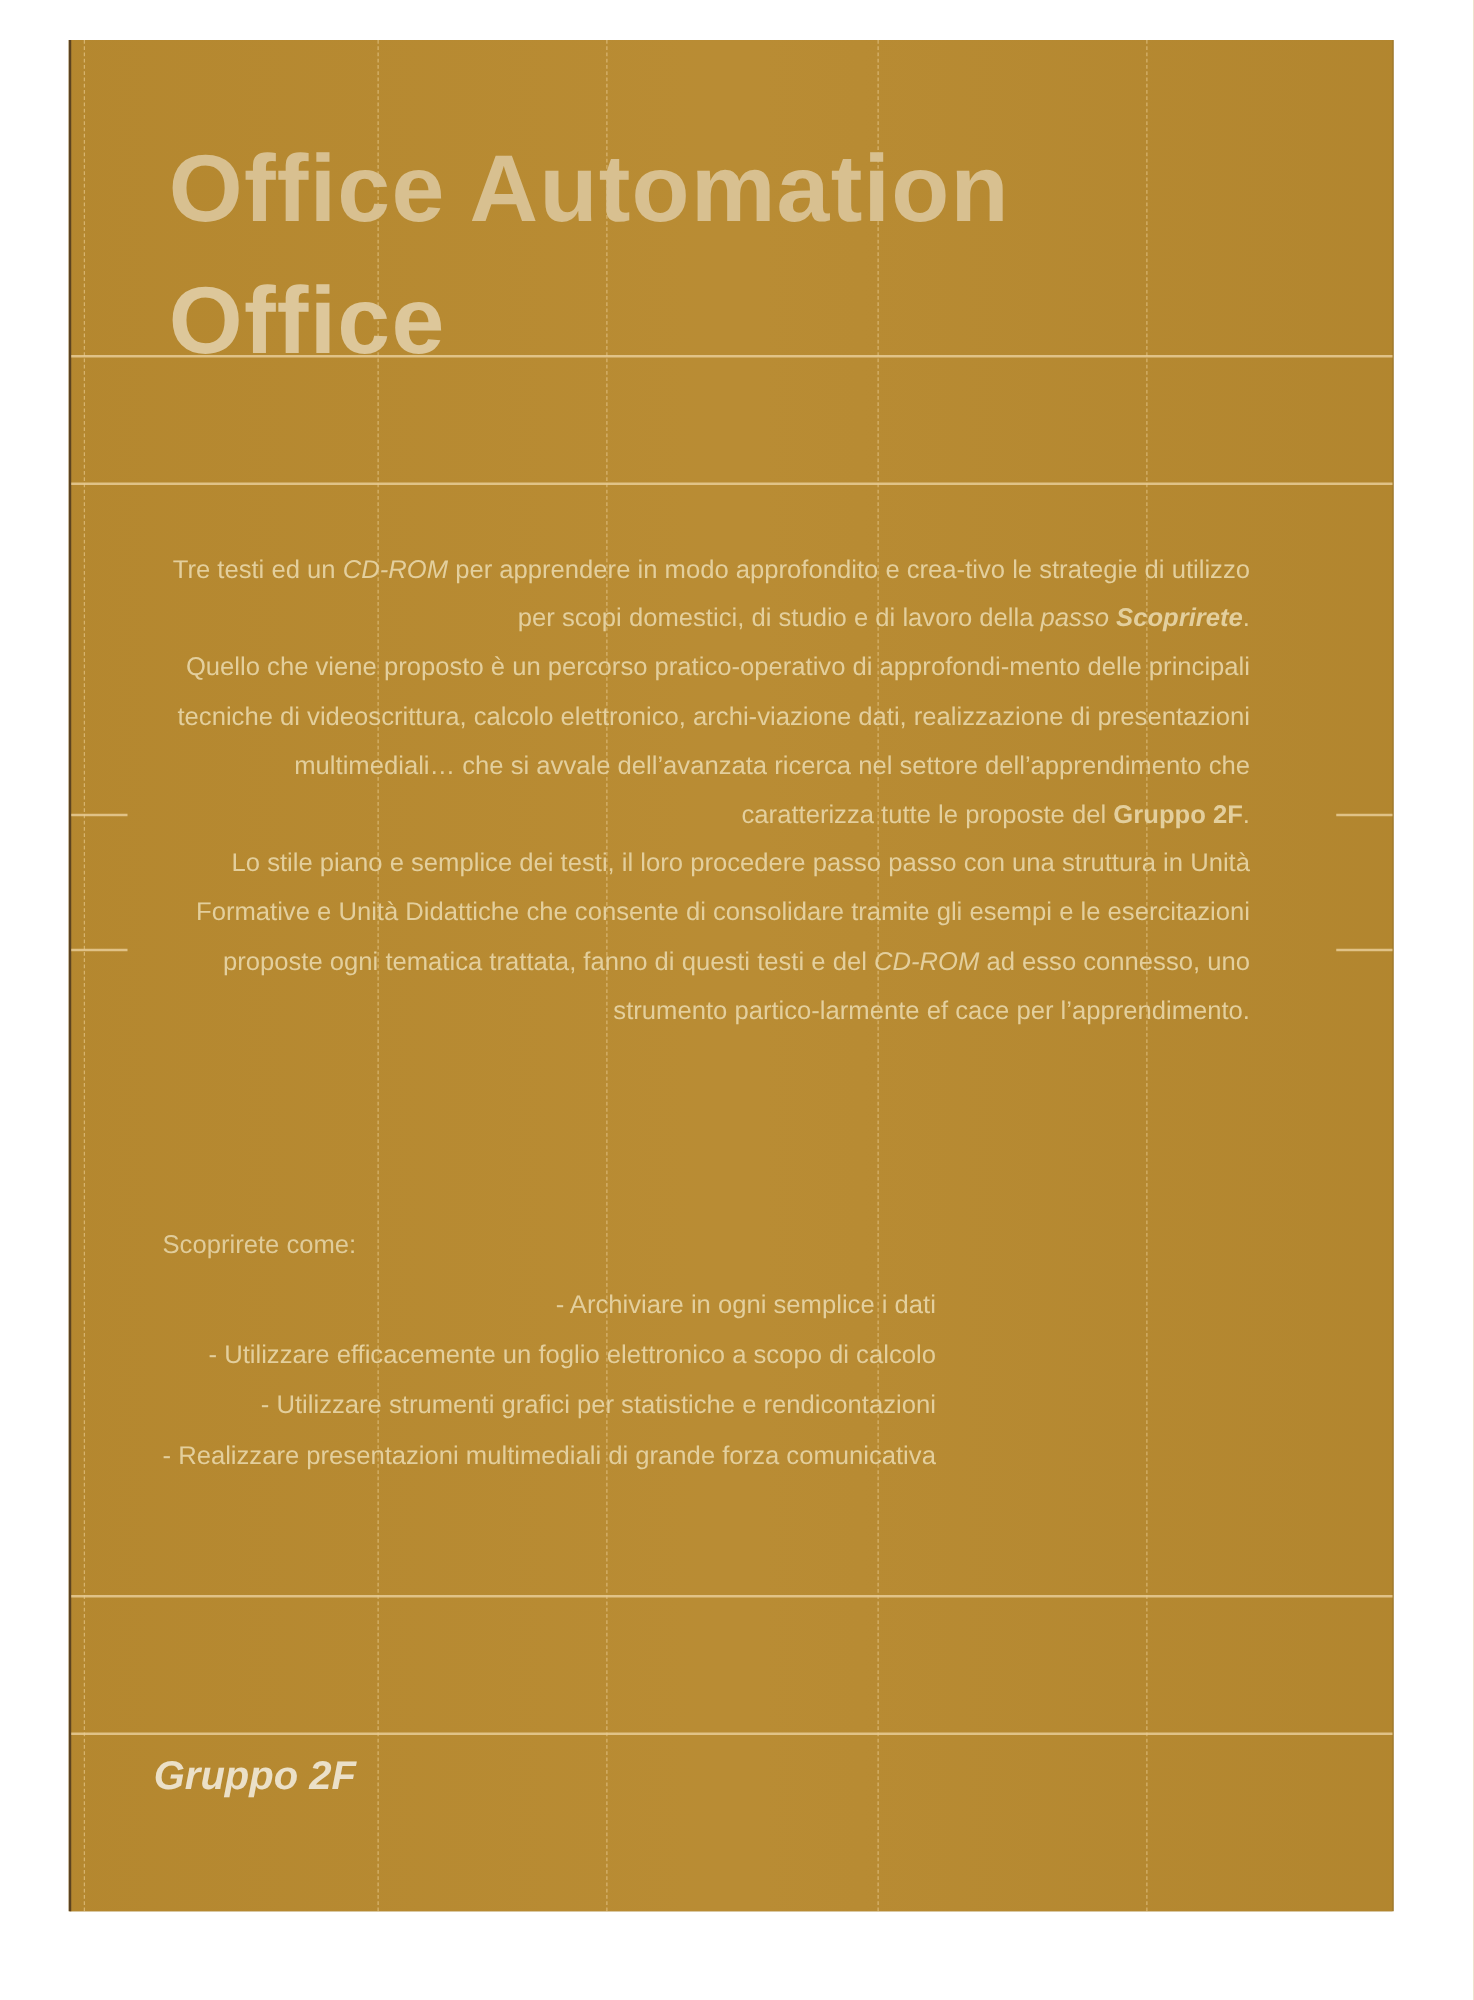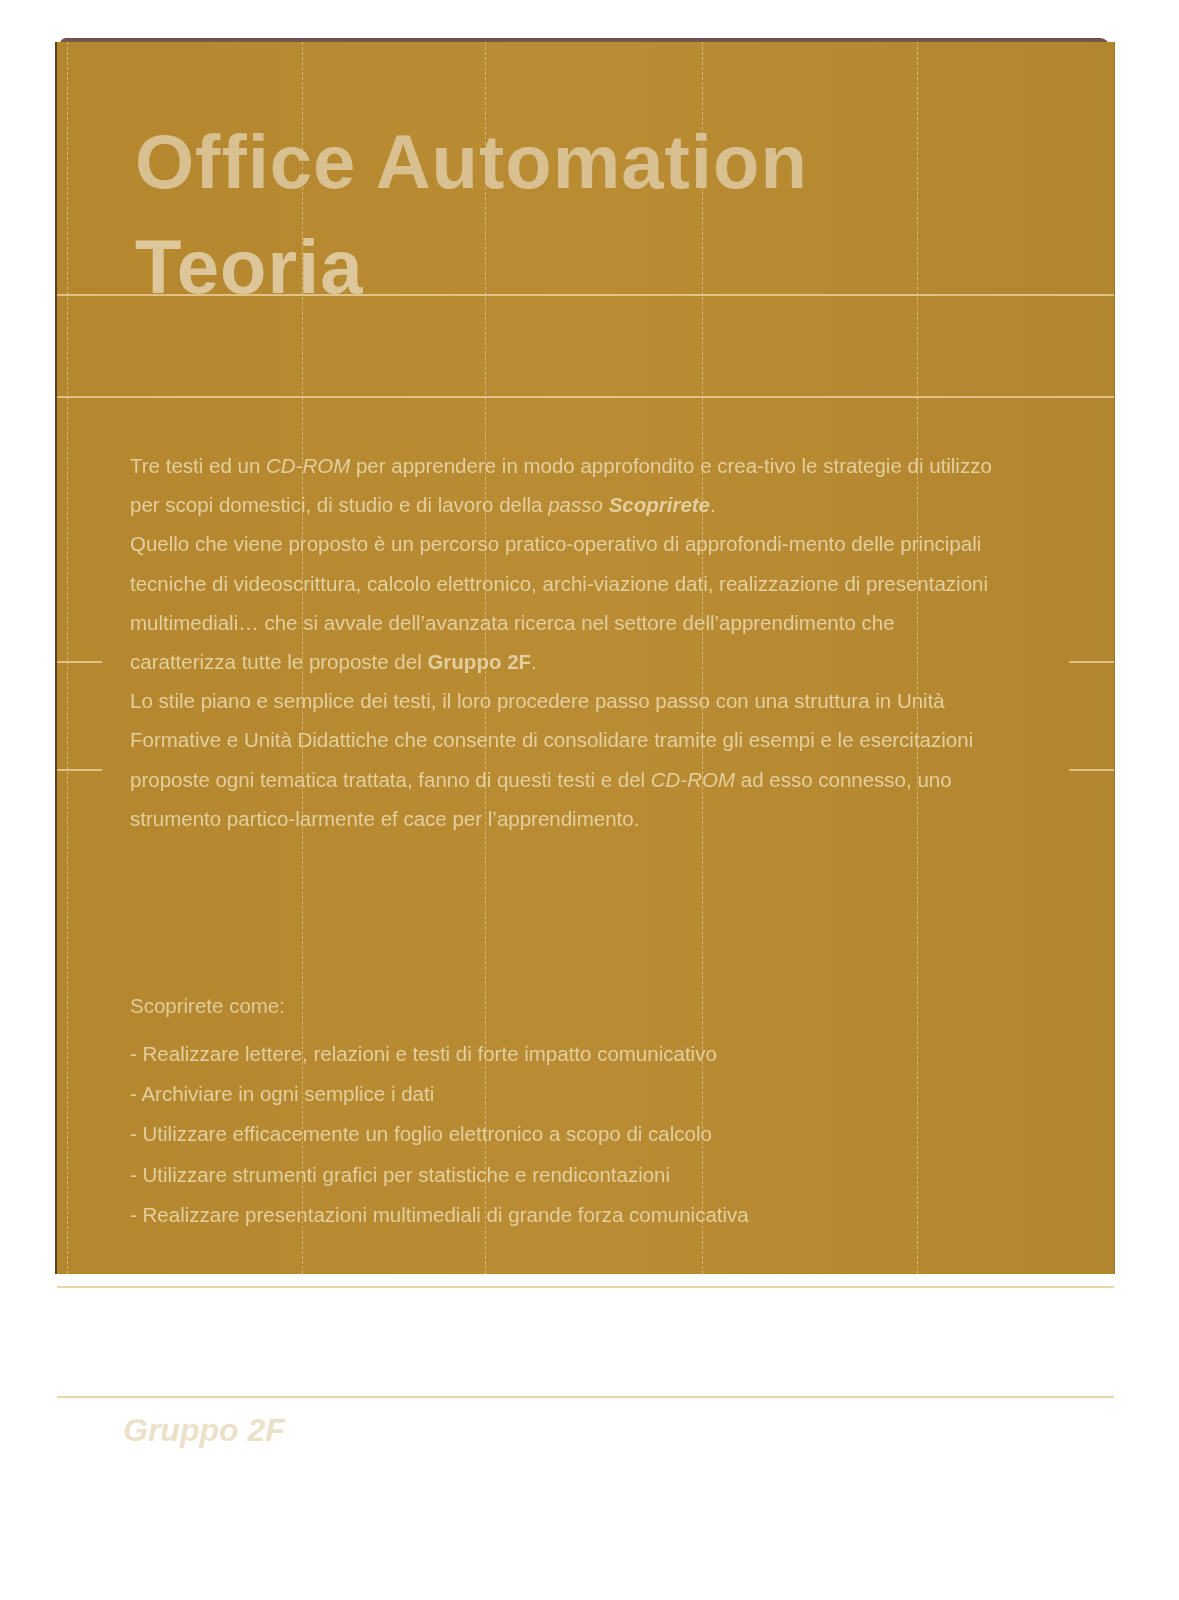--- a/index.html
+++ b/index.html
@@ -5,25 +5,26 @@
   html, body { margin:0; padding:0; }
   body {
     width:1179px; height:1600px; background:#ffffff; position:relative; overflow:hidden;
     font-family:"Liberation Sans", sans-serif;
   }
   .book-top {
     position:absolute; left:60px; top:38px; width:1050px; height:10px;
     background:linear-gradient(#6a4e4a,#8a6a5a); border-radius:6px 10px 0 0;
   }
   .cover {
-    position:absolute; left:55px; top:42px; width:1057px; height:1232px;
+    position:absolute; left:55px; top:32px; width:1057px; height:1497px;
     background:#b88a30;
     background-image:linear-gradient(90deg, rgba(0,0,0,0.02) 0%, rgba(255,255,255,0.02) 50%, rgba(0,0,0,0.03) 100%);
     border-left:2px solid #5c4320;
     box-shadow: 1px 0 0 #9b7428;
+    text-align: right;
   }
   .vguide {
     position:absolute; top:0; bottom:0; width:0;
     border-left:1px dashed rgba(240,215,160,0.55);
   }
   .hrule {
     position:absolute; left:0; right:0; height:0;
     border-top:2px solid rgba(232,205,150,0.85);
   }
   .tick {
@@ -74,31 +75,30 @@
   <div class="hrule" style="top:354px"></div>
   <div class="hrule" style="top:1244px"></div>
   <div class="hrule" style="top:1354px"></div>
 
   <div class="tick" style="left:0; top:619px"></div>
   <div class="tick" style="left:0; top:727px"></div>
   <div class="tick" style="right:0; top:619px"></div>
   <div class="tick" style="right:0; top:727px"></div>
 
   <div class="title t1">Office Automation</div>
-  <div class="title t2">Teoria</div>
+  <div class="title t2">Office</div>
 
   <div class="body-text">
     <p><span>Tre testi ed un </span><em>CD-ROM</em><span> per apprendere in modo approfondito e crea-tivo le strategie di utilizzo per scopi domestici, di studio e di lavoro della </span><em>passo</em><span> </span><span class="ital-bold">Scoprirete</span><span>.</span></p>
     <p><span>Quello che viene proposto è un percorso pratico-operativo di approfondi-mento delle principali tecniche di videoscrittura, calcolo elettronico, archi-viazione dati, realizzazione di presentazioni multimediali… che si avvale dell’avanzata ricerca nel settore dell’apprendimento che caratterizza tutte le proposte del </span><b>Gruppo 2F</b><span>.</span></p>
     <p><span>Lo stile piano e semplice dei testi, il loro procedere passo passo con una struttura in Unità Formative e Unità Didattiche che consente di consolidare tramite gli esempi e le esercitazioni proposte ogni tematica trattata, fanno di questi testi e del </span><em>CD-ROM</em><span> ad esso connesso, uno strumento partico-larmente ef   cace per l’apprendimento.</span></p>
   </div>
 
   <div class="heading">Scoprirete come:</div>
   <ul class="list">
-    <li>- Realizzare lettere, relazioni e testi di forte impatto comunicativo</li>
     <li>- Archiviare in ogni semplice i dati</li>
     <li>- Utilizzare efficacemente un foglio elettronico a scopo di calcolo</li>
     <li>- Utilizzare strumenti grafici per statistiche e rendicontazioni</li>
     <li>- Realizzare presentazioni multimediali di grande forza comunicativa</li>
   </ul>
 
   <div class="publisher">Gruppo 2F</div>
 </div>
 
 </body></html>

